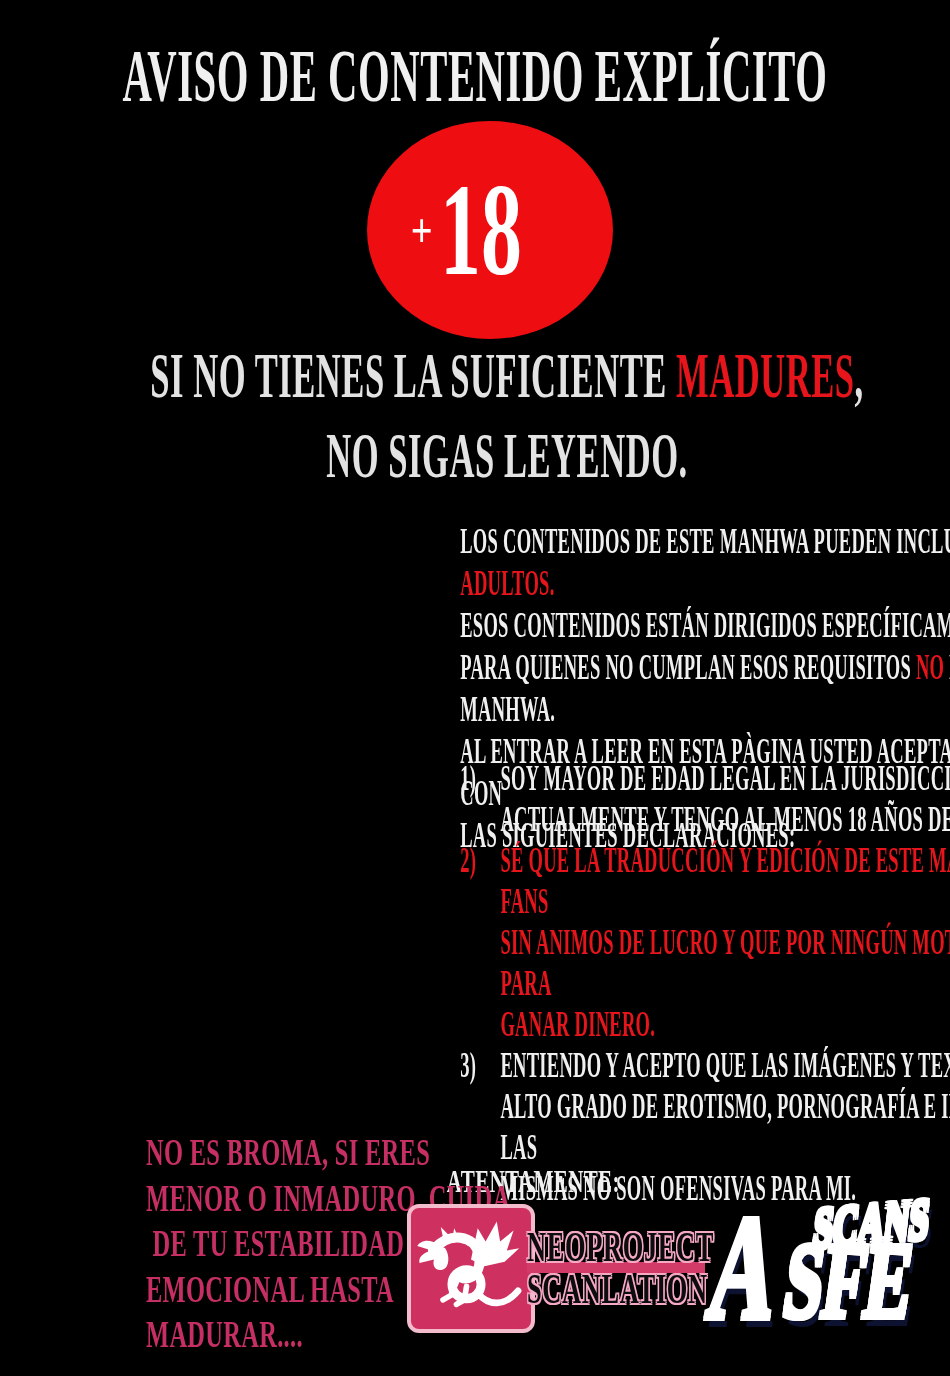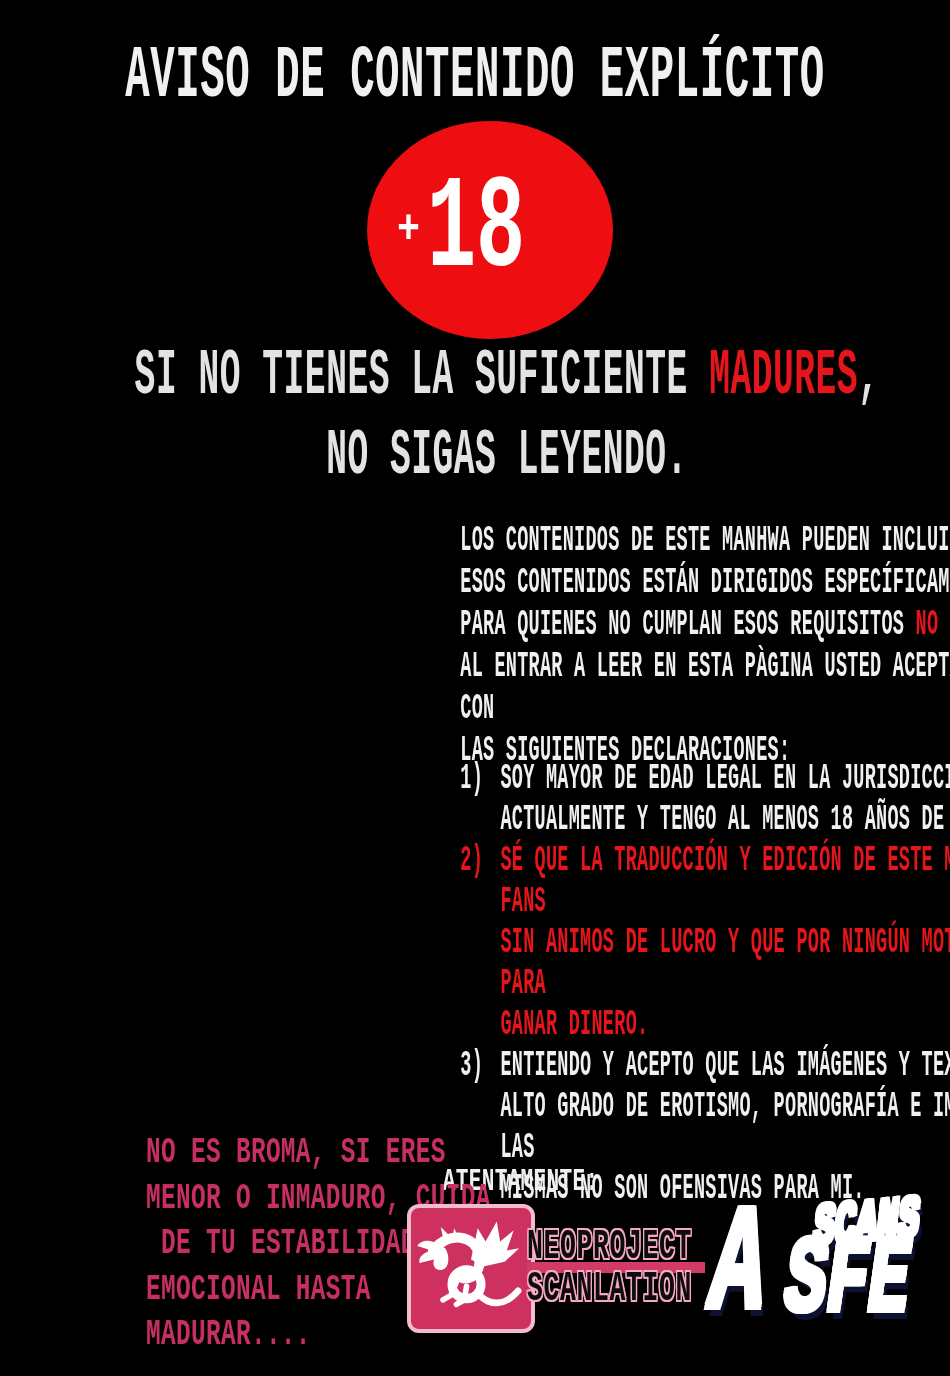--- a/index.html
+++ b/index.html
@@ -1,18 +1,18 @@
 <!DOCTYPE html>
 <html style="--badge-red: #ee0e11; --red-text: #e6151b; --pink-warning: #c62f63; --crimson: #ce3160; --crimson-bar: #d23b68; --pink-border: #f2bccd; --pink-outline: #f6a9c5; --asfe-blue-top: #3b8ce8; --asfe-cyan-mid: #2fb9d8; --asfe-teal: #35e2b8; --asfe-purple-top: #c770e0; --asfe-purple-bottom: #a03a9e; --asfe-shadow: #0c1230;"><head>
 <meta charset="utf-8">
 <style>
   html,body{margin:0;padding:0;background:#000;}
   #canvas{
     position:relative;width:950px;height:1376px;background:#000;
-    overflow:hidden;font-family:Liberation Mono, monospace;font-weight:bold;
+    overflow:hidden;font-family:Liberation Serif, serif;font-weight:bold;
   }
   .abs{position:absolute;}
   
   .title-wrap{left:0;right:0;top:36px;}
   .title-inner{
     width:1730px;margin-left:-390px;transform:scaleX(.55);transform-origin:50% 0;
     text-align:center;font-size:74px;line-height:80px;color:#f0f0f0;
     letter-spacing:1px;white-space:nowrap;
   }
   

